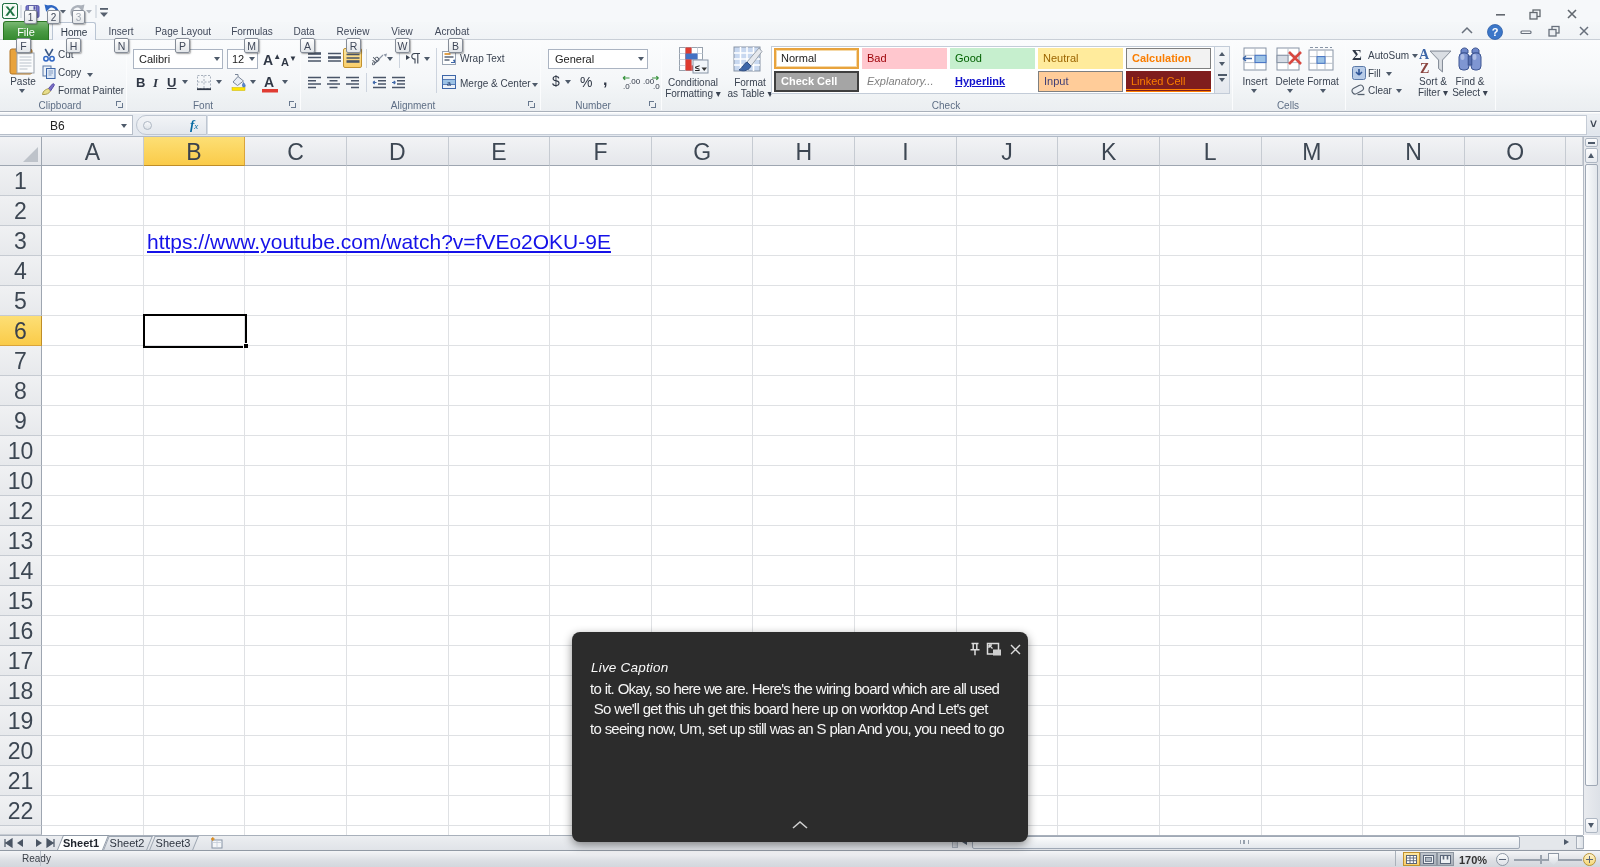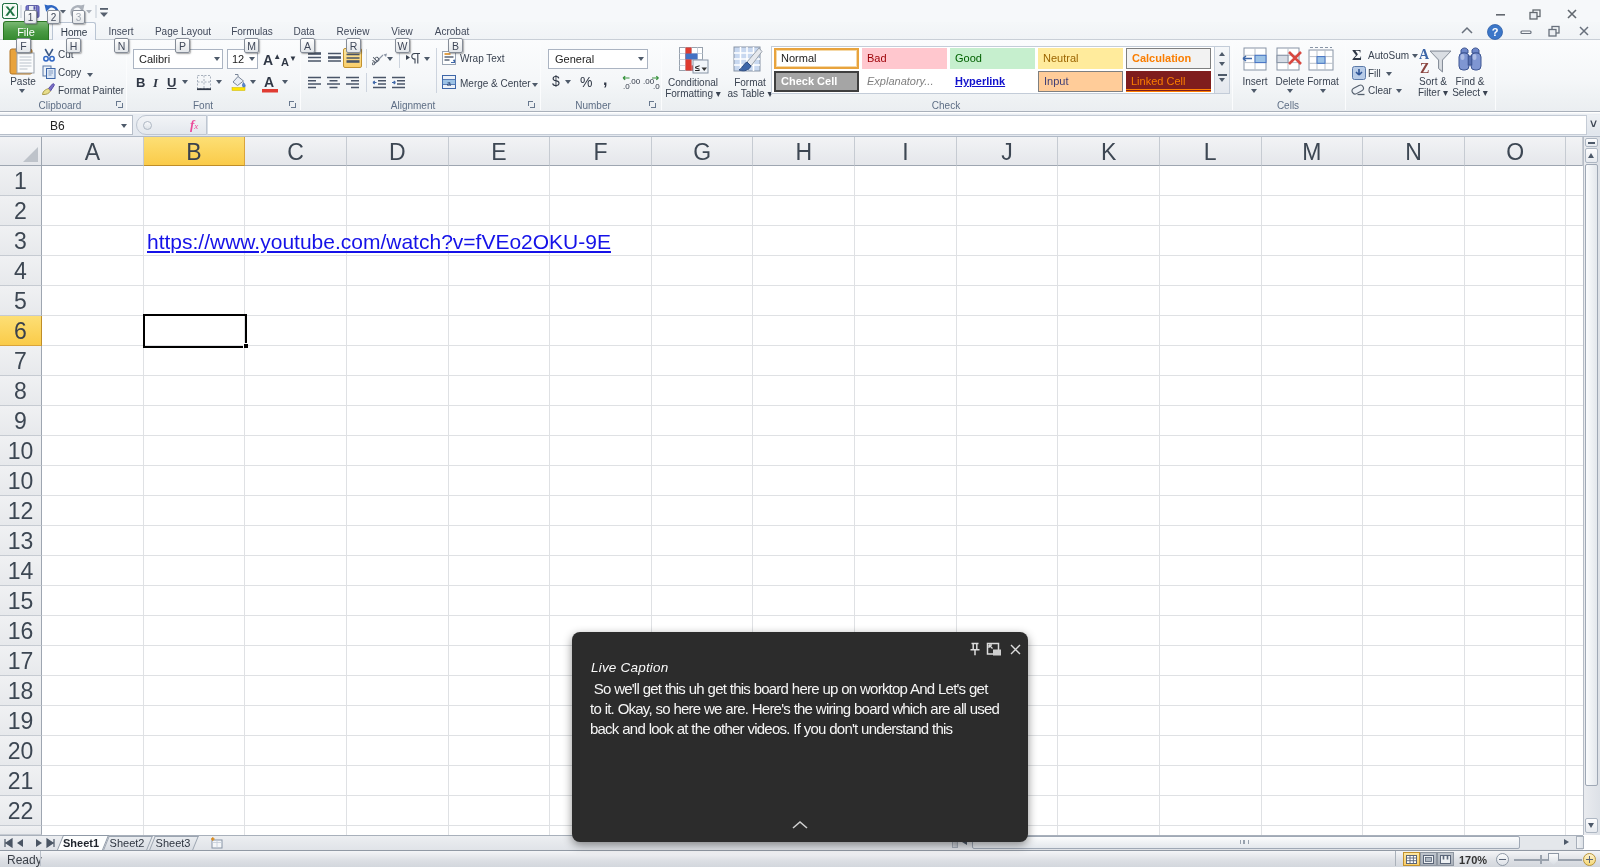--- a/index.html
+++ b/index.html
@@ -462,21 +462,21 @@
   </svg>
   <div class="rtext abs" style="left:1450px; top:76px; width:40px; text-align:center;">Find &amp;</div>
   <div class="rtext abs" style="left:1450px; top:87px; width:40px; text-align:center;">Select ▾</div>
 
   <div id="fbar" class="abs"></div>
   <div id="namebox" class="abs">B6</div>
   <div class="darr abs" style="left:121px; top:124px;"></div>
   <div class="abs" style="left:141px; top:120px; width:10px; height:10px; border-radius:50%; background:linear-gradient(#FDFDFE,#D8DDE4); border:1px solid #B6BEC9;"></div>
   <div id="fxpill" class="abs"></div>
   <div class="abs" style="left:143px; top:121px; width:9px; height:9px; border-radius:50%; background:linear-gradient(#F8F9FB,#DDE2E8); border:1px solid #AEB7C3;"></div>
-  <div class="abs" style="left:190px; top:117px; font-style:italic; font-weight:bold; font-size:13px; color:#ec4899; font-family:Liberation Serif, serif;">f<span style="font-size:9px; font-weight:normal;">x</span></div>
+  <div class="abs" style="left:190px; top:117px; font-style:italic; font-weight:bold; font-size:13px; color:#0369a1; font-family:Liberation Serif, serif;">f<span style="font-size:9px; font-weight:normal;">x</span></div>
   <div id="ffield" class="abs"></div>
   <div id="fexp" class="abs">˅</div>
 
   <div id="grid" class="abs"></div>
   <div id="corner" class="abs">
       <u></u>
     </div>
   <div id="hlink" class="abs">https://www.youtube.com/watch?v=fVEo2OKU-9E</div>
   <div id="selbox" class="abs"></div>
   <div id="selhandle" class="abs"></div>
@@ -515,21 +515,21 @@
   <div class="sarr abs" style="left:962px; top:839px; border-top:3.5px solid transparent; border-bottom:3.5px solid transparent; border-right:5px solid #4E5A6A;"></div>
   <div class="abs" style="left:972px; top:836px; width:604px; height:13px; background:#E4E7EB;"></div>
   <div class="abs" style="left:972px; top:836px; width:548px; height:13px; background:linear-gradient(#FBFCFD,#E3E7EC); border:1px solid #9FA8B5; border-radius:2px;"></div>
   <div class="abs" style="left:1240px; top:840px; width:9px; height:4px; border-left:1.5px solid #98A1AD; border-right:1.5px solid #98A1AD; background:transparent;">
       <div style="position:absolute; left:2.2px; top:0; width:1.5px; height:4px; background:#98A1AD;"></div>
     </div>
   <div class="sarr abs" style="left:1564px; top:839px; border-top:3.5px solid transparent; border-bottom:3.5px solid transparent; border-left:5px solid #4E5A6A;"></div>
   <div class="abs" style="left:1576px; top:836px; width:8px; height:13px; background:linear-gradient(to right,#F2F4F6,#DDE1E7); border:1px solid #A8B0BB;"></div>
 
   <div id="statusbar" class="abs"></div>
-  <div class="abs" style="left:7px; top:853px; font-size:12px; color:#3C4149;">Ready</div>
+  <div class="abs" style="left:22px; top:853px; font-size:10px; color:#3C4149;">Ready</div>
   <div class="abs" style="left:40px; top:851px; width:1px; height:15px; background:#B9BFC8;"></div>
 
   <div class="abs" style="left:1403px; top:852px; width:17px; height:14px; background:linear-gradient(#FDE7A0,#F9CE6A); border:1px solid #C2922F;"></div>
   <svg class="abs" style="left:1406px; top:855px;" width="11" height="9">
     <rect x="0.5" y="0.5" width="10" height="8" fill="#fff" stroke="#5A6578"></rect>
     <path d="M0.5 3 h10 M0.5 5.7 h10 M4 0.5 v8 M7.4 0.5 v8" stroke="#5A6578" stroke-width="0.9"></path>
   </svg>
   <div class="abs" style="left:1395px; top:851px; width:1px; height:15px; background:#AAB1BA;"></div>
   <div class="abs" style="left:1420px; top:852px; width:17px; height:14px; background:linear-gradient(#BFC5CD,#A9B0B9); border:1px solid #8E96A1;"></div>
   <svg class="abs" style="left:1423px; top:855px;" width="11" height="9">
@@ -559,23 +559,23 @@
     <svg class="capico" style="left:414px; top:10px;" width="16" height="15">
       <rect x="1.5" y="1.5" width="11" height="10.5" fill="none" stroke="#DCDCDC" stroke-width="1.5"></rect>
       <rect x="7" y="7.5" width="8" height="6" fill="#CFCFCF"></rect>
       <path d="M3 3 l 3.5 3.5 M3 3 l 3 0 M3 3 l 0 3" stroke="#DCDCDC" stroke-width="1.3" fill="none"></path>
     </svg>
     <svg class="capico" style="left:437px; top:11px;" width="13" height="13">
       <path d="M2 2 L 11 11 M 11 2 L 2 11" stroke="#DCDCDC" stroke-width="1.4"></path>
     </svg>
     <div class="title">Live Caption</div>
     <div class="body">
+      <div>to it. Okay, so here we are. Here's the wiring board which are all used</div>
       <div>&nbsp;So we'll get this uh get this board here up on worktop And Let's get</div>
-      <div>to it. Okay, so here we are. Here's the wiring board which are all used</div>
-      <div>back and look at the other videos. If you don't understand this</div>
+      <div>to seeing now, Um, set up still was an S plan And you, you need to go</div>
     </div>
     <svg class="capico" style="left:219px; top:188px;" width="18" height="10">
       <path d="M2 8 L 9 2 L 16 8" stroke="#D0D0D0" stroke-width="1.6" fill="none"></path>
     </svg>
   </div>
 <div class="colhead abs" style="left: 42px; width: 101.63px;">A</div>
     <div class="colhead abs sel" style="left: 143.63px; width: 101.63px;">B</div>
     <div class="colhead abs" style="left: 245.26px; width: 101.63px;">C</div>
     <div class="colhead abs" style="left: 346.89px; width: 101.63px;">D</div>
     <div class="colhead abs" style="left: 448.52px; width: 101.63px;">E</div>

